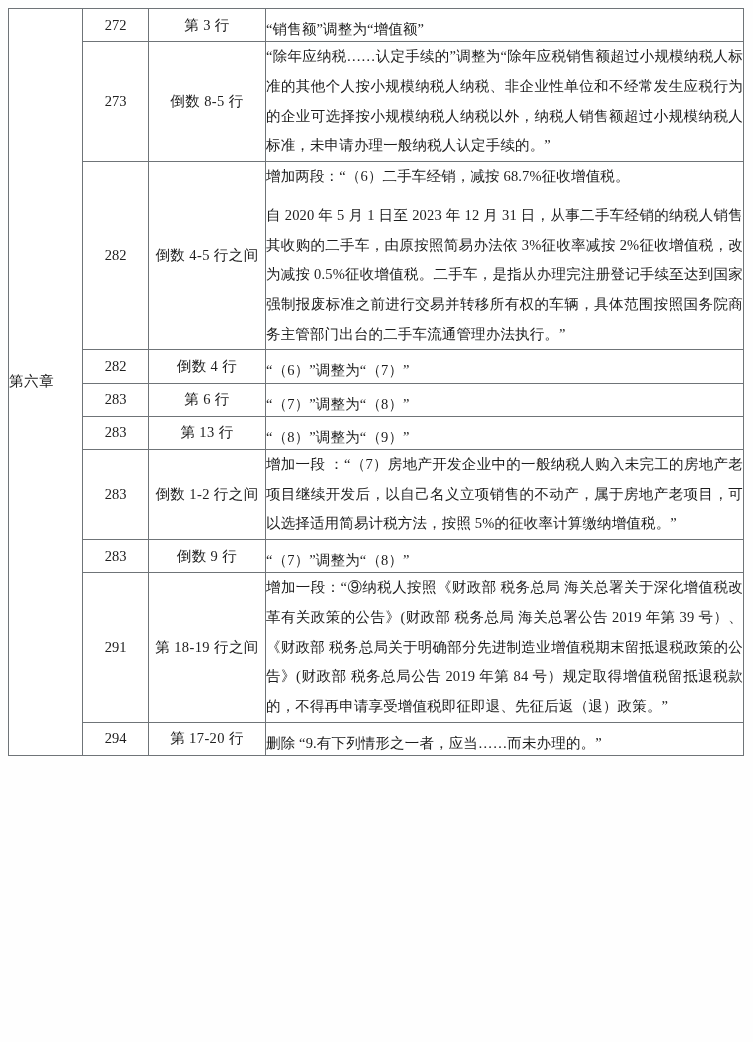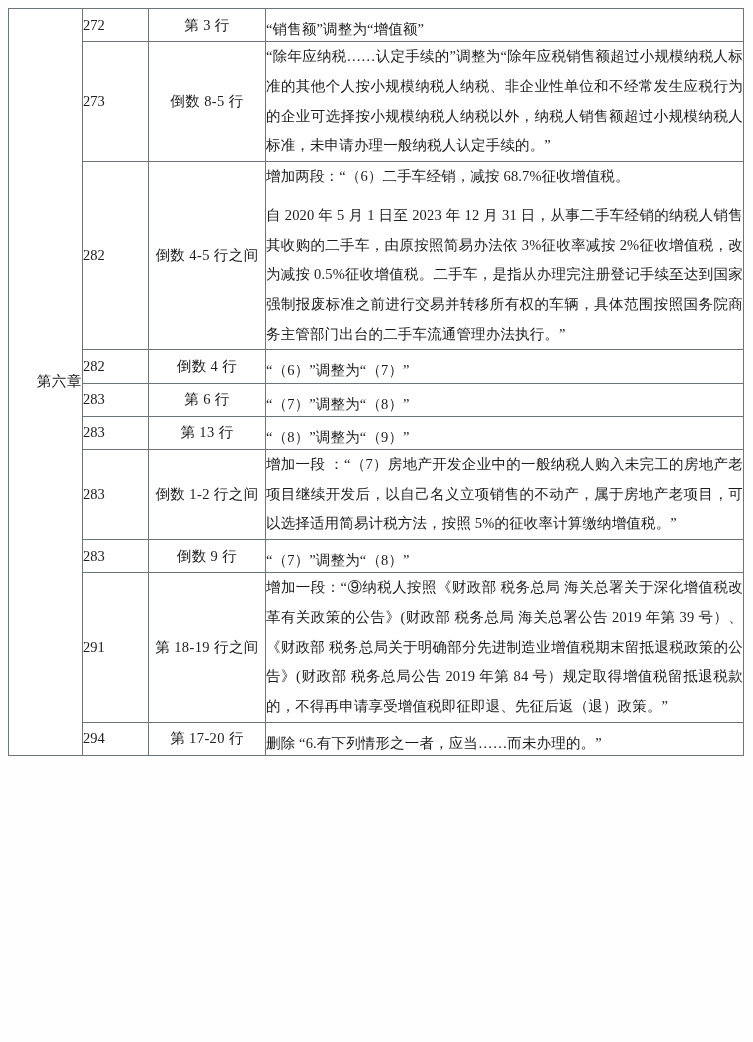--- a/index.html
+++ b/index.html
@@ -43,29 +43,29 @@
     background: #ffffff;
   }
 
   
   col.c-chapter { width: 74px; }
   col.c-page    { width: 66px; }
   col.c-line    { width: 117px; }
   col.c-content { width: 478px; }
 
   .chapter-cell {
-    text-align: right;
+    text-align: left;
     font-size: 14.5px;
     letter-spacing: 0.6px;
     color: #202020;
     line-height: 1.5;
   }
 
   .page-cell {
-    text-align: left;
+    text-align: center;
     font-size: 14.5px;
     color: #202020;
     font-family: "Liberation Serif", "DejaVu Serif", serif;
   }
 
   .line-cell {
     text-align: center;
     font-size: 14.5px;
     color: #202020;
     line-height: 1.85;
@@ -187,19 +187,19 @@
         <td class="line-cell">第 18-19 行之间</td>
         <td class="content-cell">
           <p>增加一段：“⑨纳税人按照《财政部 税务总局 海关总署关于深化增值税改革有关政策的公告》(财政部 税务总局 海关总署公告 2019 年第 39 号）、《财政部 税务总局关于明确部分先进制造业增值税期末留抵退税政策的公告》(财政部 税务总局公告 2019 年第 84 号）规定取得增值税留抵退税款的，不得再申请享受增值税即征即退、先征后返（退）政策。”</p>
         </td>
       </tr>
 
       <tr class="row-short">
         <td class="page-cell">294</td>
         <td class="line-cell">第 17-20 行</td>
         <td class="content-cell">
-          <p>删除 “6.有下列情形之一者，应当……而未办理的。”</p>
+          <p>删除 “9.有下列情形之一者，应当……而未办理的。”</p>
         </td>
       </tr>
 
     </tbody>
   </table>
 </div>
 
 </body></html>

